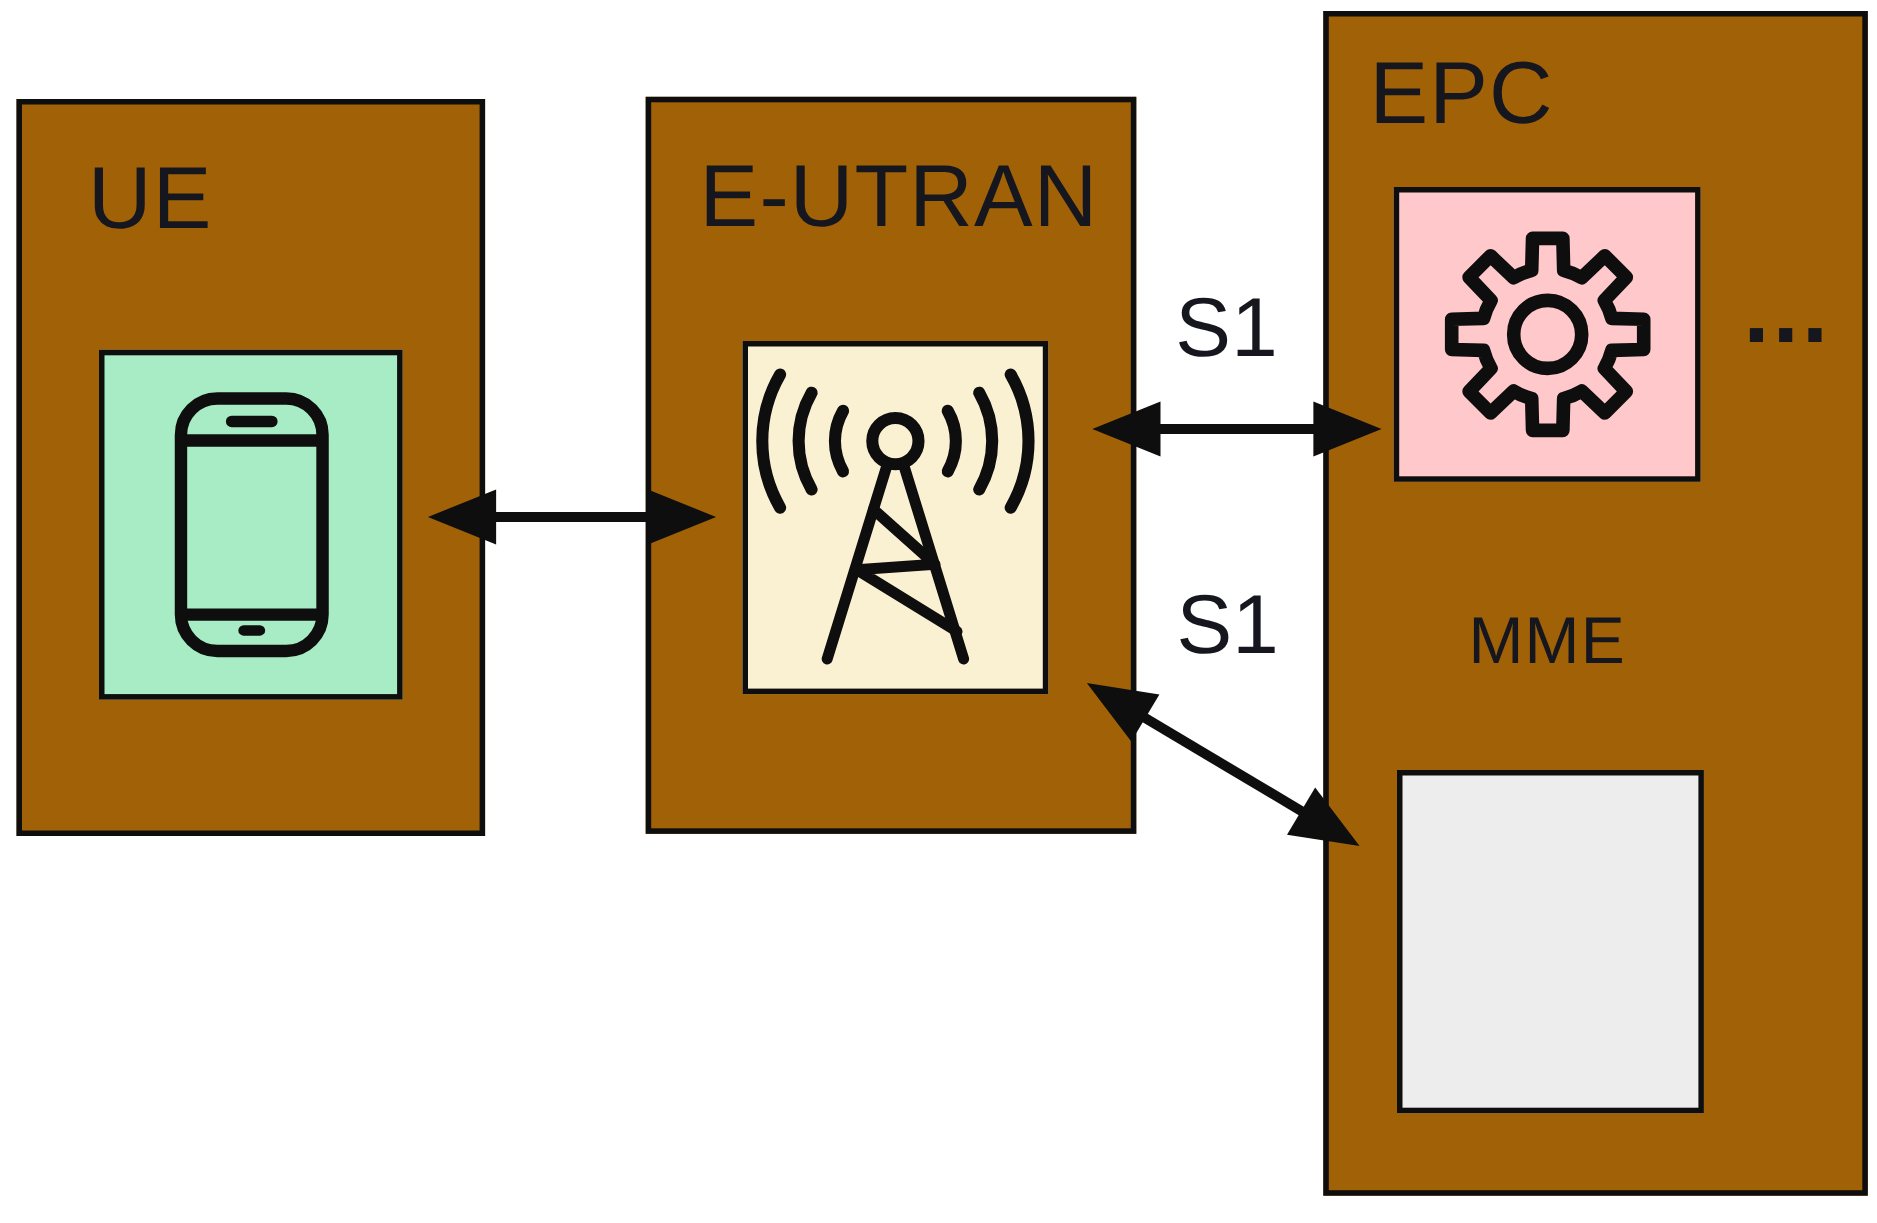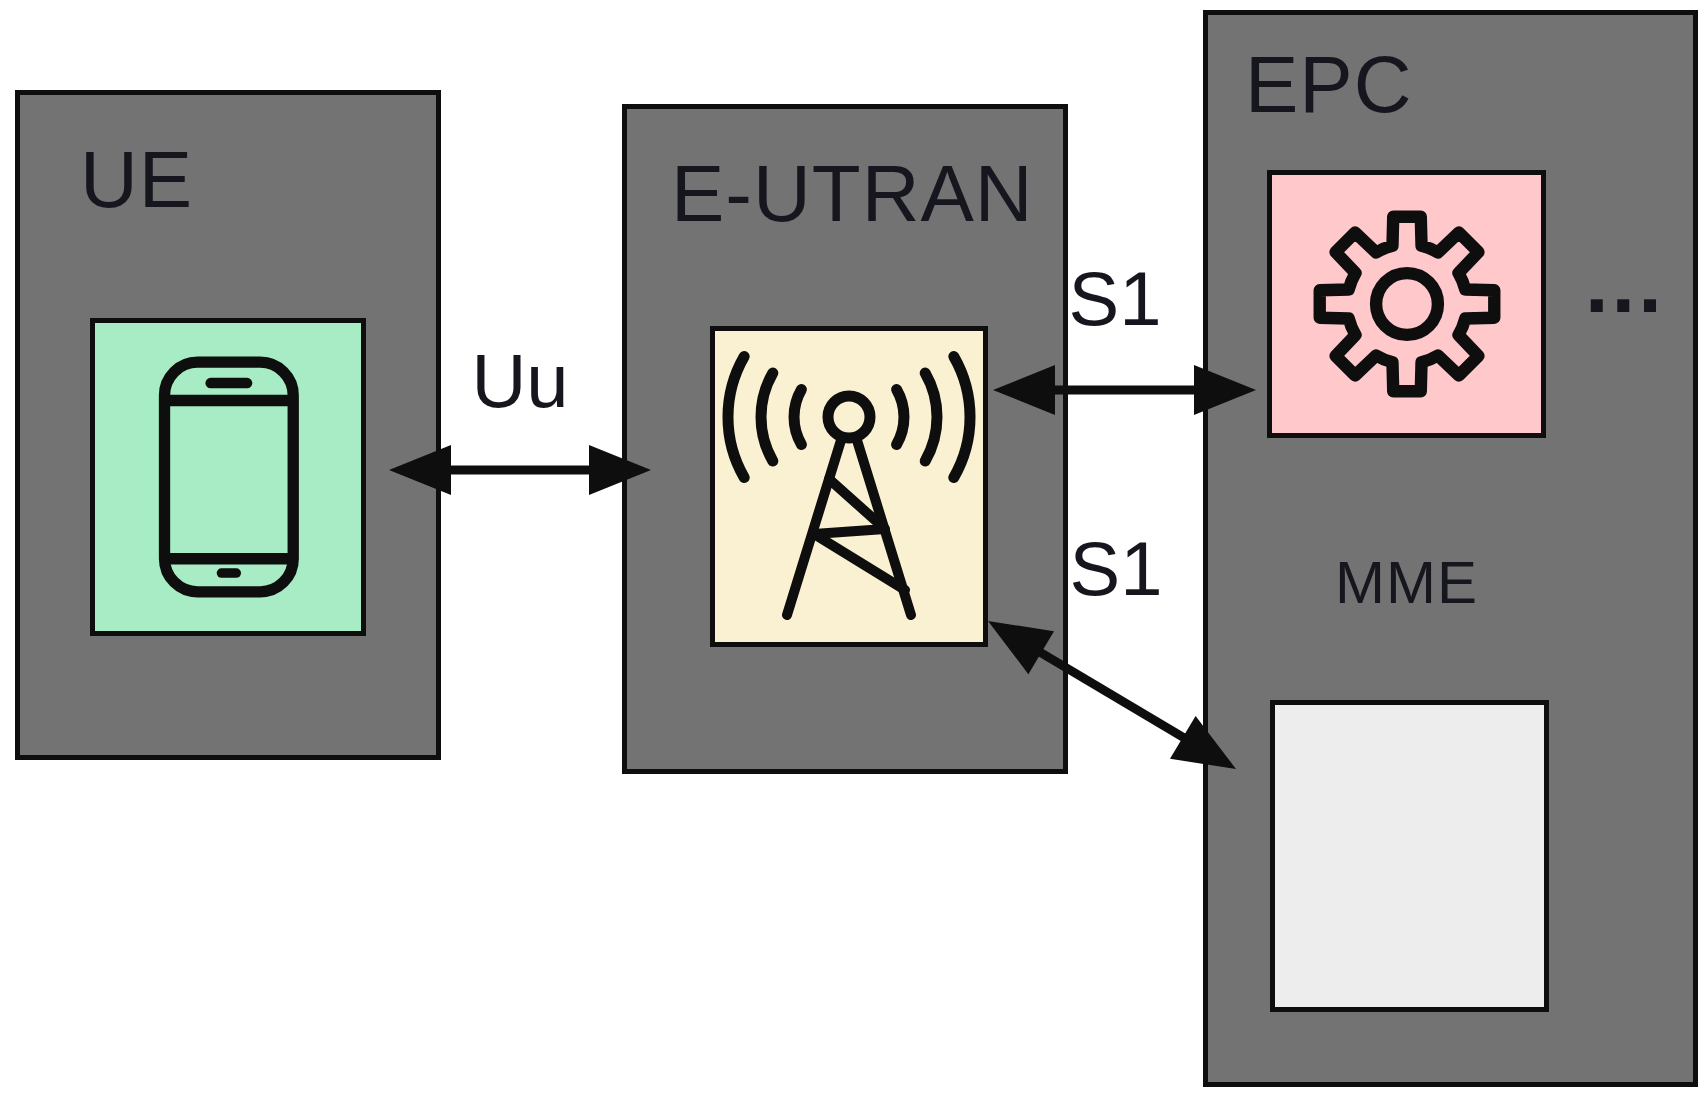--- a/index.html
+++ b/index.html
@@ -7,26 +7,26 @@
     position: relative;
     width: 1706px;
     height: 1112px;
     background: #ffffff;
     overflow: hidden;
     font-family: "Liberation Sans", "DejaVu Sans", sans-serif;
     color: #16161e;
   }
   .node-box {
     position: absolute;
-    background: #737373;
+    background: #a16207;
     border: 5px solid #0e0e0e;
     box-sizing: border-box;
   }
   #ue-box     { left: 15px;   top: 90px; width: 426px; height: 670px; }
-  #eutran-box { left: 622px;  top: 88px; width: 446px; height: 670px; margin-top: 16px; }
+  #eutran-box { left: 587px;  top: 88px; width: 446px; height: 670px; }
   #epc-box    { left: 1203px; top: 10px; width: 495px; height: 1077px; }
 
   .box-title {
     position: absolute;
     font-size: 80px;
     line-height: 1;
     letter-spacing: 1px;
     white-space: nowrap;
   }
   #ue-title     { left: 60px; top: 45px; }
@@ -158,17 +158,16 @@
       <polygon points="993,390 1055,365 1055,415"></polygon>
       <polygon points="1256,390 1194,365 1194,415"></polygon>
     </g>
     <g>
       <line x1="1038" y1="651" x2="1186" y2="739"></line>
       <polygon points="988,621 1054,631.3 1028.4,674.2"></polygon>
       <polygon points="1236,769 1170,758.8 1195.6,715.9"></polygon>
     </g>
   </svg>
 
-  <div class="link-label" id="uu-label">Uu</div>
   <div class="link-label" id="s1-upper-label">S1</div>
   <div class="link-label" id="s1-lower-label">S1</div>
 
 </div>
 
 </body></html>

